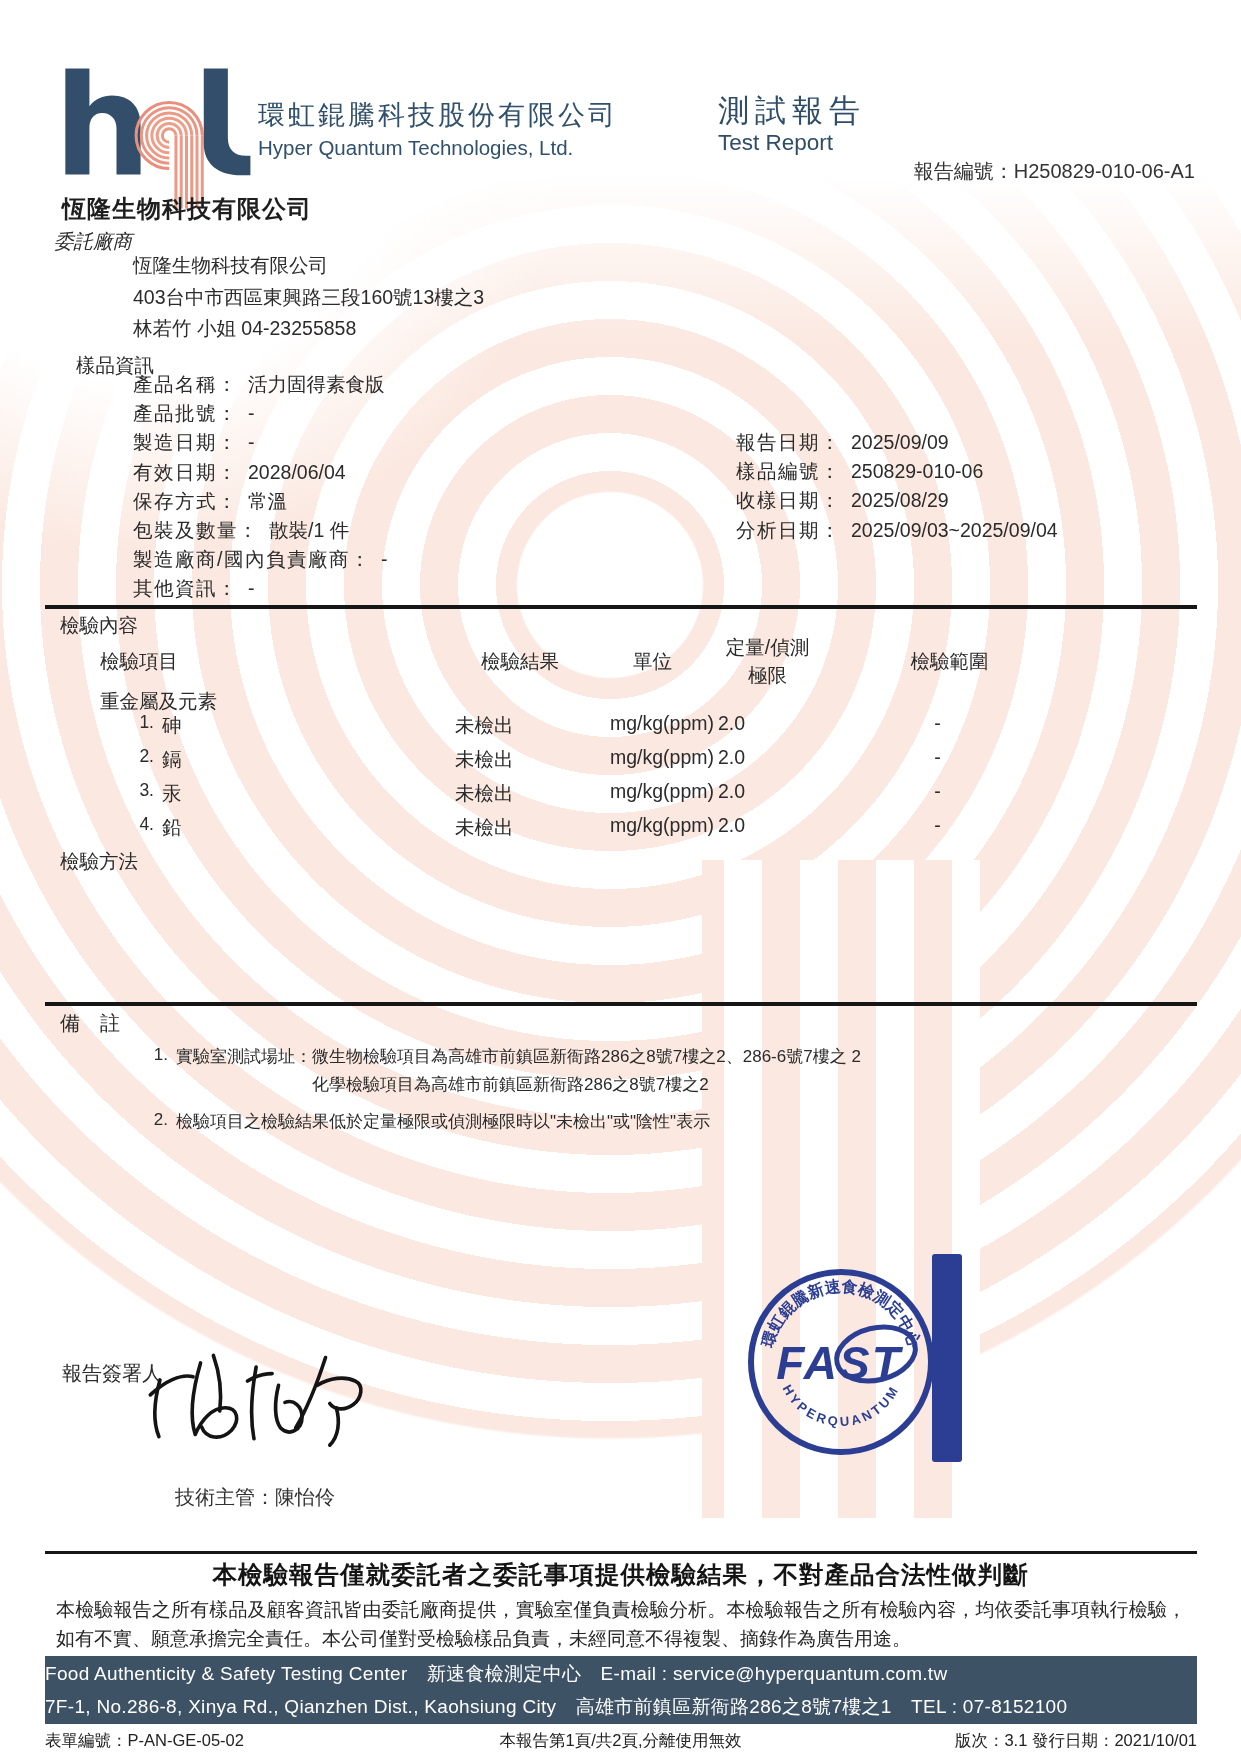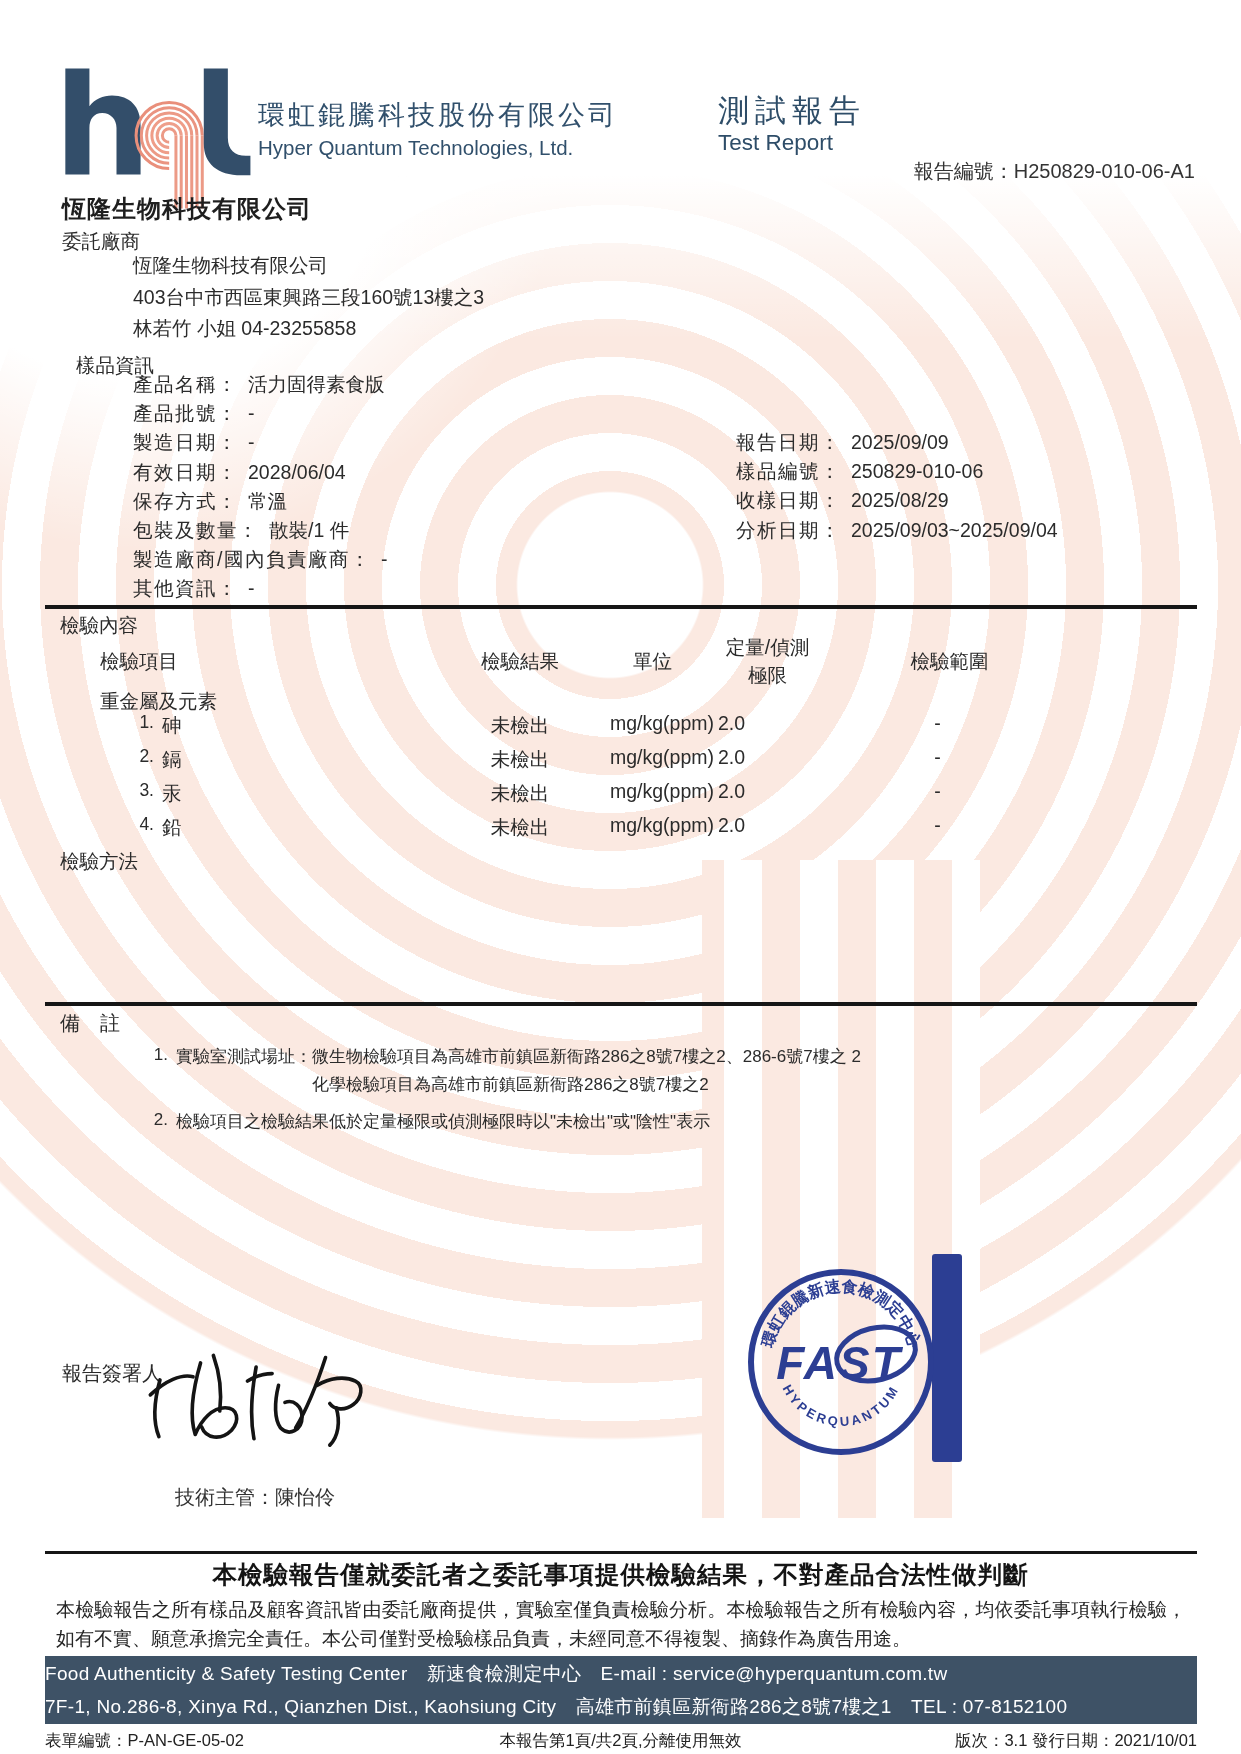--- a/index.html
+++ b/index.html
@@ -34,21 +34,21 @@
   .ilist .iline{height:29.2px;white-space:nowrap;}
   .ilist .lbl{letter-spacing:1.5px;margin-right:10px;}
   .rule{position:absolute;left:45px;width:1152px;background:#161616;z-index:2;}
   
   .th,.tcell{position:absolute;font-size:19.5px;color:#2b2b2b;z-index:2;}
   .center{text-align:center;}
   .trow{position:absolute;left:0;width:1241px;height:30px;z-index:2;font-size:19.5px;color:#2b2b2b;}
   .trow span{position:absolute;}
   .tno{left:118px;width:36px;text-align:right;font-size:17.5px;}
   .titem{left:162px;}
-  .tres{left:455px;width:130px;text-align:center;}
+  .tres{left:455px;width:130px;text-align:left;}
   .tunit{left:610px;width:85px;text-align:center;}
   .tlim{left:674px;width:115px;text-align:center;}
   .trange{left:880px;width:115px;text-align:center;}
   .method-text{position:absolute;left:98px;top:876px;font-size:16.5px;color:#2b2b2b;white-space:nowrap;z-index:2;}
   
   .note-no{position:absolute;left:146px;width:22px;text-align:right;font-size:17px;color:#2b2b2b;z-index:2;}
   .note-text{position:absolute;left:176px;font-size:17px;color:#2b2b2b;white-space:nowrap;z-index:2;}
   
   .sig-label{position:absolute;left:62px;top:1360px;font-size:20px;color:#2b2b2b;z-index:2;}
   .sig{position:absolute;left:145px;top:1336px;width:235px;height:120px;z-index:2;}
@@ -99,21 +99,21 @@
     <path fill="#334e6a" d="M196,14 H228 V106 C228,122 237,130 252,130 H258 V156 H246 C214,156 196,140 196,114 Z"></path>
   </svg>
 
   <div class="company-zh">環虹錕騰科技股份有限公司</div>
   <div class="company-en">Hyper Quantum Technologies, Ltd.</div>
   <div class="rtitle-zh">測試報告</div>
   <div class="rtitle-en">Test Report</div>
   <div class="report-no"><span>報告編號：</span><span>H250829-010-06-A1</span></div>
 
   <div class="client-name">恆隆生物科技有限公司</div>
-  <div class="sec" style="left:62px;top:228px;">委託廠商</div>
+  <div class="sec" style="left:54px;top:228px;font-style:italic;">委託廠商</div>
   <div class="client-lines">
     <div>恆隆生物科技有限公司</div>
     <div>403台中市西區東興路三段160號13樓之3</div>
     <div>林若竹 小姐 04-23255858</div>
   </div>
 
   <div class="sec" style="left:62px;top:352px;margin-left:14px;">樣品資訊</div>
   <div class="ilist" style="left:133px;top:371px;">
     <div class="iline"><span class="lbl">產品名稱：</span><span class="val">活力固得素食版</span></div>
     <div class="iline"><span class="lbl">產品批號：</span><span class="val">-</span></div>

